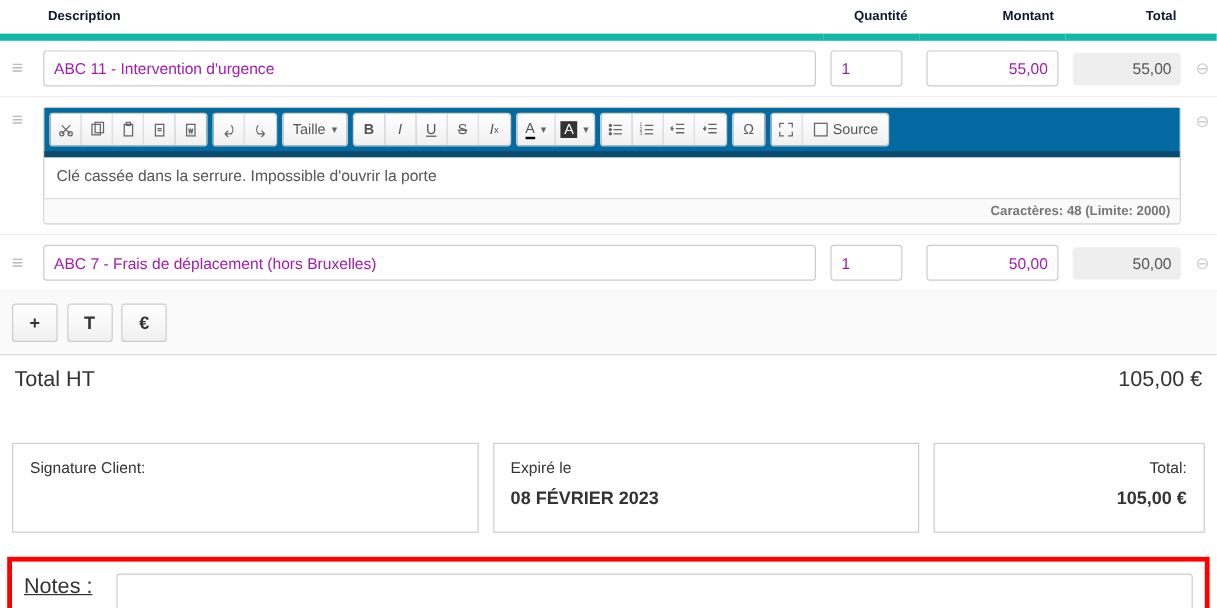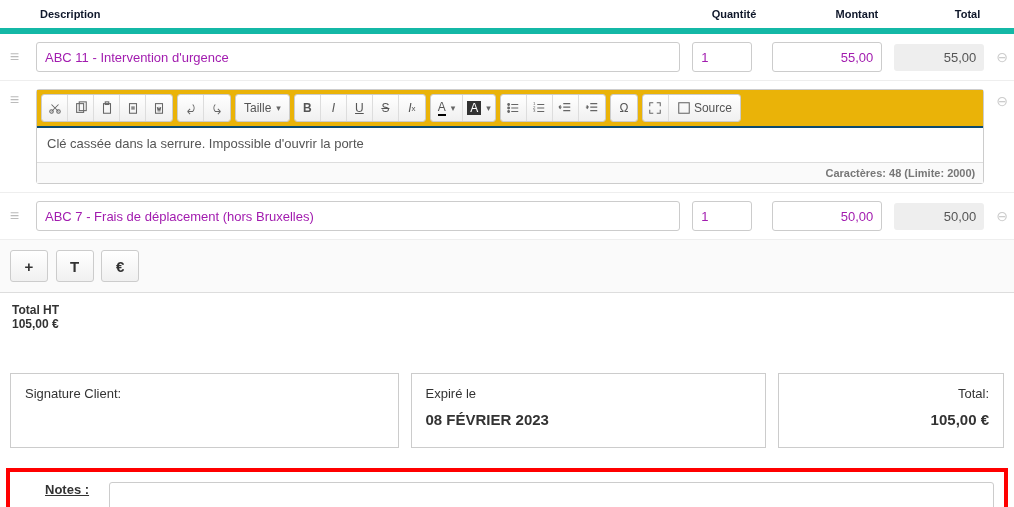--- a/index.html
+++ b/index.html
@@ -9,37 +9,37 @@
   thead th.right { text-align: right; }
   tr.line td { padding: 8px 6px; border-bottom: 1px solid #eee; vertical-align: middle; }
   .drag { width: 30px; text-align: center; color: #bbb; cursor: grab; }
   .drag-lines { display: inline-block; line-height: 3px; font-size: 16px; letter-spacing: 1px; }
   input[type=text].field { width: 100%; height: 30px; border: 1px solid #ccc; border-radius: 3px; padding: 4px 8px; font-size: 13px; color: #a21caf; }
   input[type=text].qty { width: 60px; text-align: left; }
   input[type=text].amount { width: 110px; text-align: right; }
   .total-cell { width: 90px; text-align: right; background: #eee; border-radius: 3px; padding: 6px 8px; color: #555; }
   .remove-dot { width: 20px; color: #ccc; text-align: center; font-size: 14px; cursor: pointer; }
   .editor-wrap { border: 1px solid #ccc; border-radius: 3px; background: #fff; }
-  .toolbar { display: flex; align-items: flex-start; flex-wrap: wrap; padding: 4px; border-bottom: 2px solid #0c4a6e; background: #eab308; gap: 4px; }
+  .toolbar { display: flex; align-items: flex-start; flex-wrap: wrap; padding: 4px; border-bottom: 5px solid #0c4a6e; background: #0369a1; gap: 4px; }
   .tgroup { display: flex; border: 1px solid #ccc; border-radius: 3px; overflow: hidden; }
   .tbtn { width: 26px; height: 26px; display: flex; align-items: center; justify-content: center; background: linear-gradient(#fff,#f0f0f0); border-right: 1px solid #ddd; cursor: pointer; font-size: 12px; color: #555; }
   .tbtn:last-child { border-right: none; }
   .tbtn.wide { width: auto; padding: 0 8px; gap: 3px; }
   .editor-body { min-height: 34px; padding: 8px 10px; color: #555; font-size: 13px; }
   .editor-foot { text-align: right; padding: 4px 8px; font-size: 11px; color: #777; font-weight: bold; background: #fafafa; border-top: 1px solid #ddd; }
   .btnrow { padding: 10px; border-bottom: 1px solid #ddd; background: #fafafa; }
   .sqbtn { width: 38px; height: 32px; border: 1px solid #ccc; border-radius: 3px; background: linear-gradient(#fff,#f0f0f0); cursor: pointer; font-size: 15px; color: #333; margin-right: 4px; display: inline-flex; align-items: center; justify-content: center; font-weight: bold; }
-  .totalht { display: flex; justify-content: space-between; padding: 10px 12px; font-weight: bold; font-size: 12px; flex-direction: column; }
+  .totalht { display: flex; justify-content: space-between; padding: 10px 12px; font-weight: normal; font-size: 18px; }
   .boxes { display: flex; gap: 12px; padding: 32px 10px 14px; justify-content: flex-end; }
   .box { border: 1px solid #ccc; padding: 12px 14px; flex: 1; }
   .box-lbl { font-size: 13px; color: #333; margin-bottom: 10px; }
   .box-big { font-weight: bold; font-size: 15px; }
   .box.right { text-align: right; }
   .notes-wrap { border: 4px solid #ff0000; margin: 6px; padding: 10px; display: flex; gap: 20px; align-items: flex-start; }
-  .notes-lbl { font-weight: bold; font-size: 13px; text-decoration: underline; white-space: nowrap; margin-left: 25px; }
+  .notes-lbl { font-weight: normal; font-size: 18px; text-decoration: underline; white-space: nowrap; }
   .notes-field { flex: 1; height: 38px; border: 1px solid #ccc; border-radius: 3px; }
   svg.ico { width: 14px; height: 14px; stroke: #666; stroke-width: 1.2; fill: none; }
   .caret { font-size: 9px; color: #666; margin-left: 2px; }
 </style>
 </head>
 <body>
 
 <table class="main">
   <thead>
     <tr>

